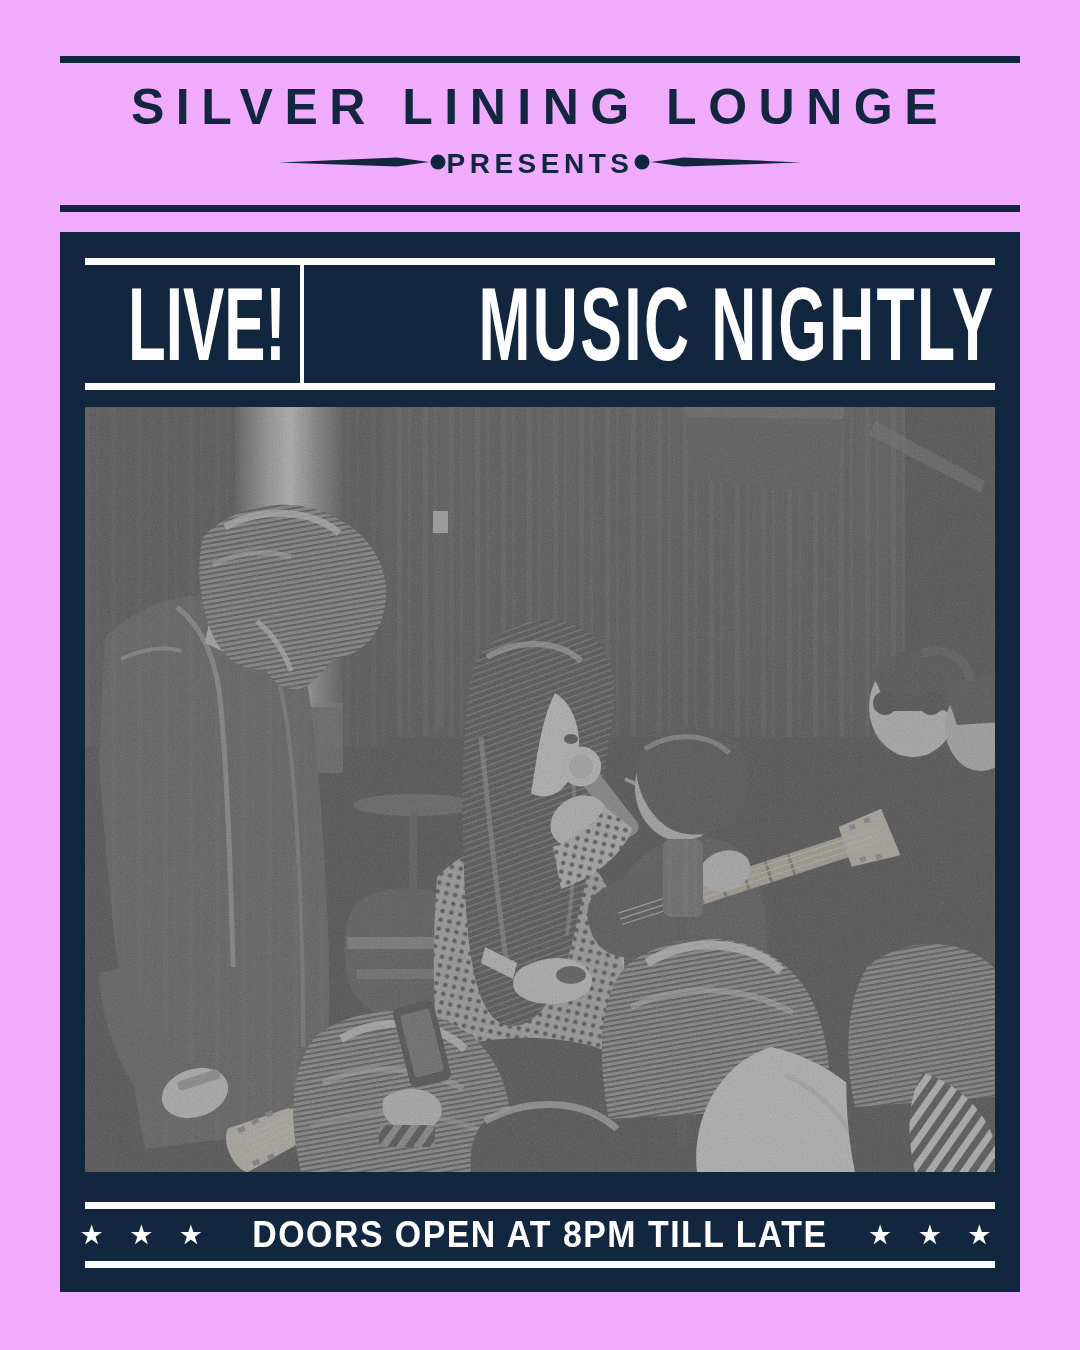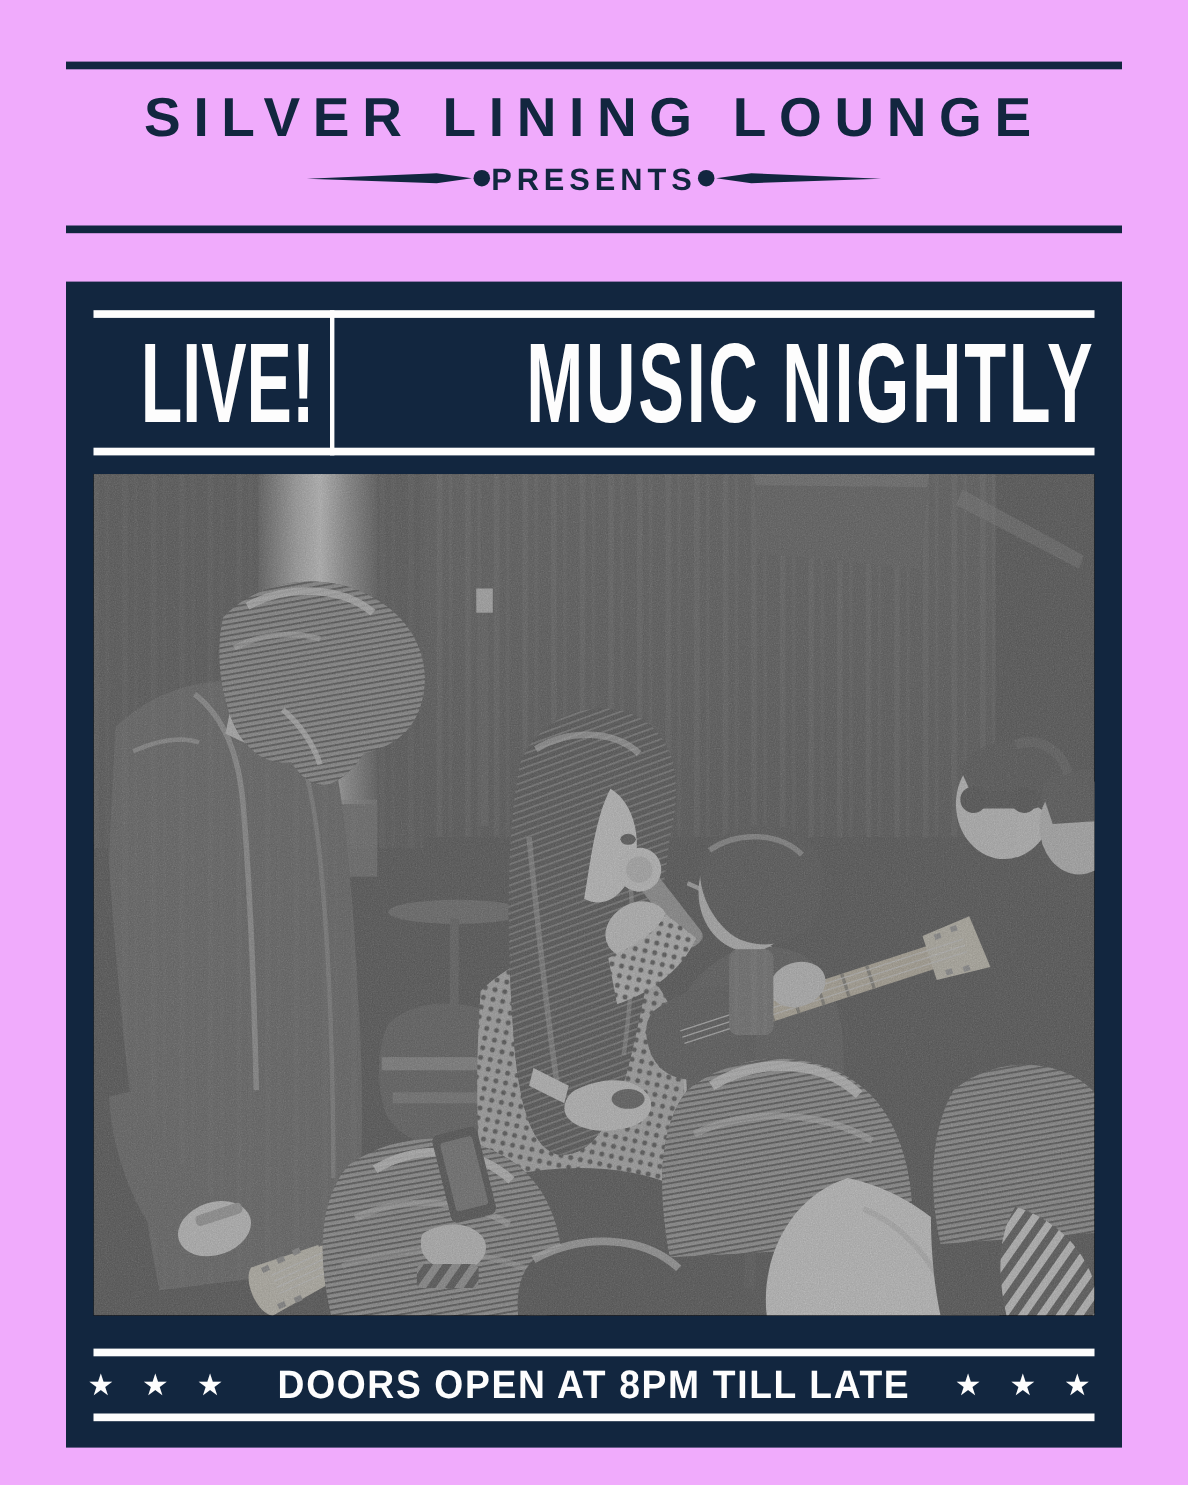--- a/index.html
+++ b/index.html
@@ -75,21 +75,20 @@
   .ornament { display: block; }
 
   
   .panel {
     position: absolute;
     left: 60px;
     top: 232px;
     width: 960px;
     height: 1060px;
     background: #12263f;
-    margin-top: 24px;
   }
 
   
   .headline-rule {
     position: absolute;
     left: 25px;
     width: 910px;
     height: 7px;
     background: #fdfdfd;
   }

